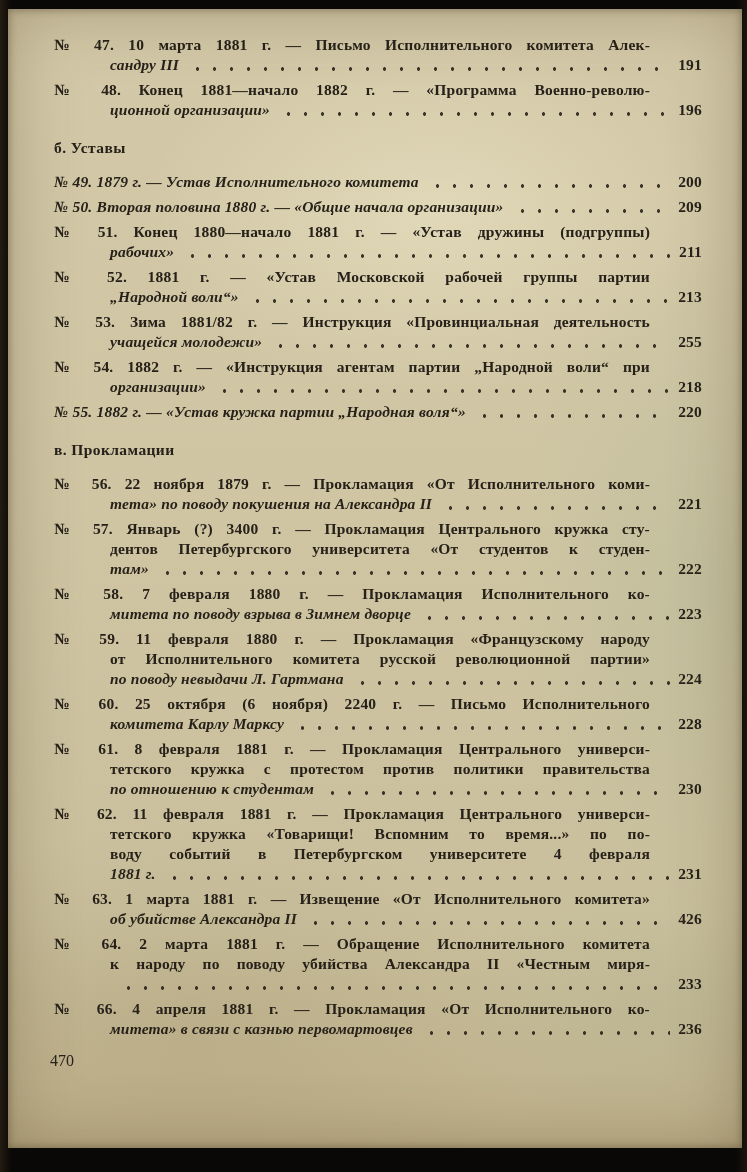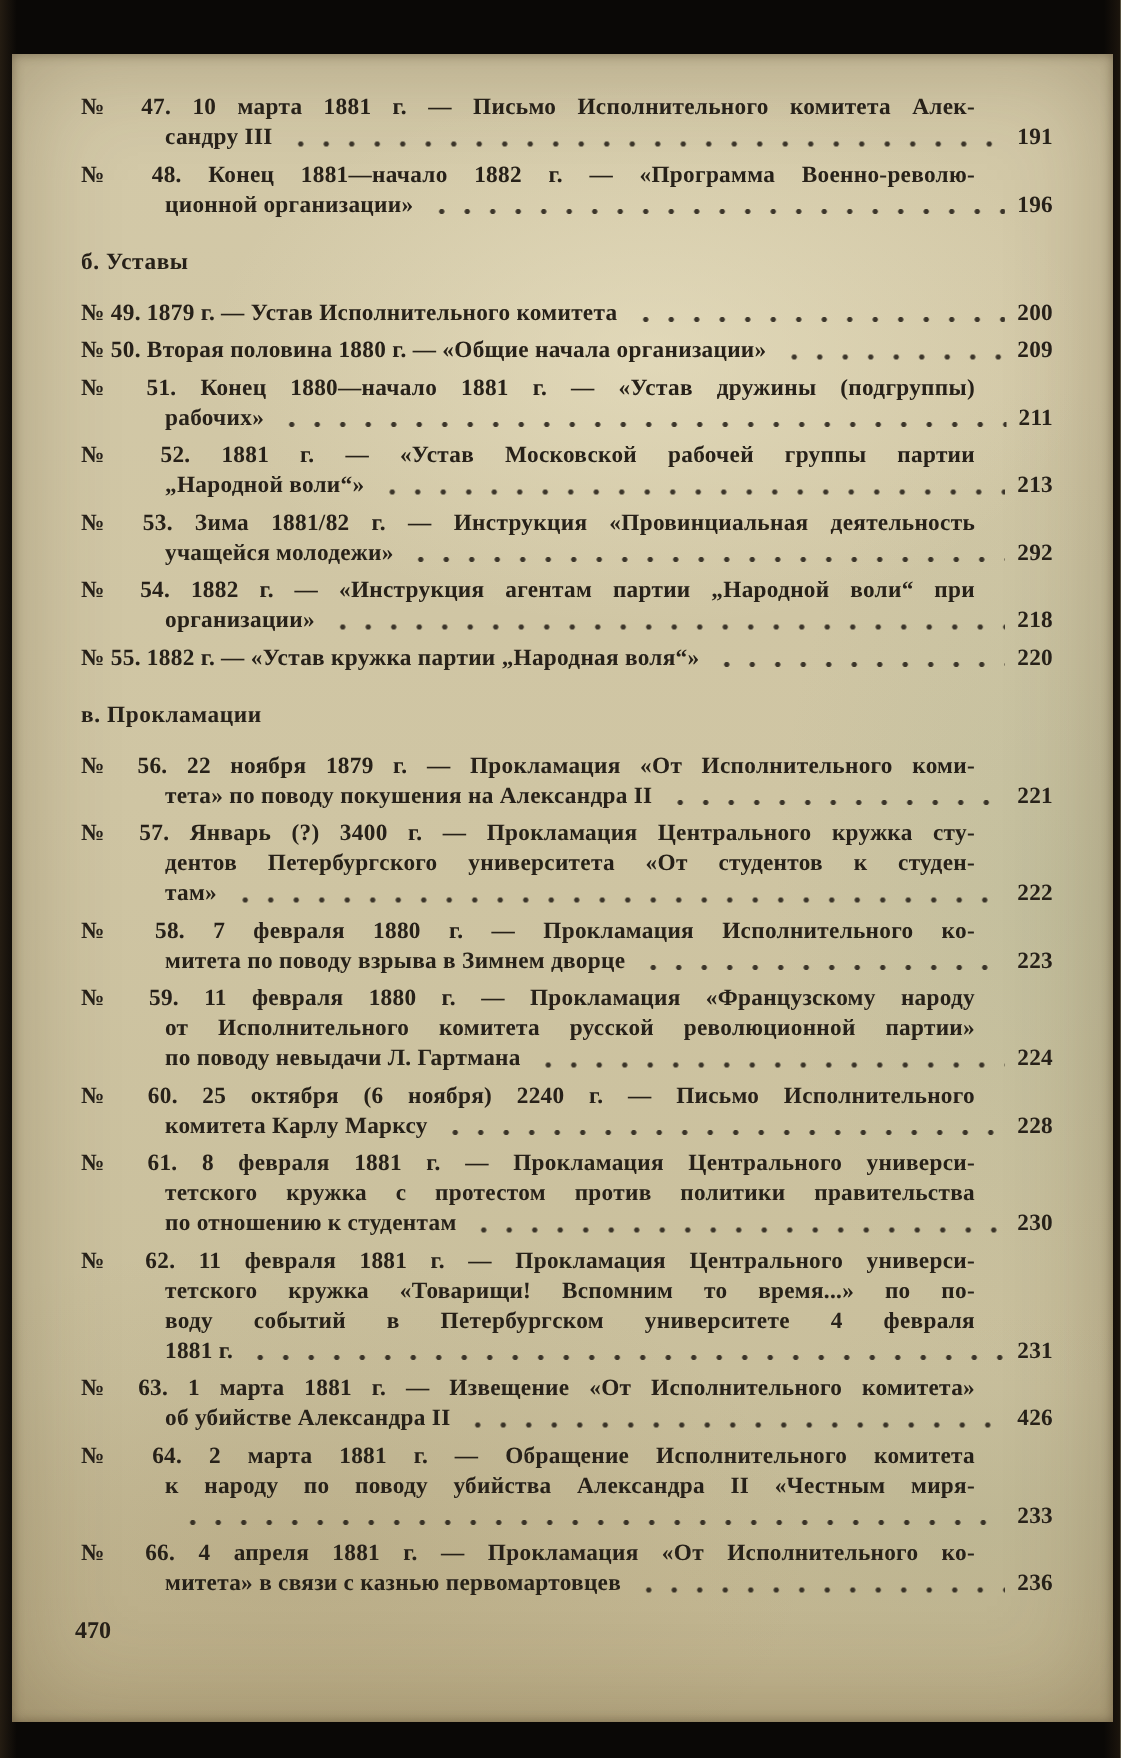--- a/index.html
+++ b/index.html
@@ -25,39 +25,38 @@
     background-image:
       radial-gradient(ellipse 420px 260px at 58% 18%, rgba(238,230,200,0.55), rgba(238,230,200,0) 70%),
       radial-gradient(ellipse 260px 480px at 94% 50%, rgba(152,170,138,0.20), rgba(152,170,138,0) 70%),
       radial-gradient(ellipse 300px 200px at 88% 88%, rgba(150,165,135,0.14), rgba(150,165,135,0) 70%),
       radial-gradient(ellipse 500px 300px at 25% 90%, rgba(120,100,60,0.12), rgba(120,100,60,0) 70%),
       linear-gradient(180deg, #d3c9a8 0%, #cfc5a3 45%, #c9bf9c 80%, #bfb28c 100%);
     box-shadow:
       inset 0 0 70px rgba(70,50,20,0.30),
       inset 0 0 8px rgba(50,35,15,0.45);
     overflow: hidden;
-    margin-top: 27px;
   }
   .toc { padding: 26px 40px 0 46px; }
   .line {
     font-size: 15.5px;
     line-height: 20px;
     font-weight: 700;
     letter-spacing: 0.2px;
     text-align: justify;
     text-align-last: justify;
   }
   .line:not(.last) { margin-right: 52px; }
   .line.cont { margin-left: 56px; }
   .line.last {
     display: flex;
     text-align: left;
     text-align-last: auto;
   }
-  .line.last .line-text { flex: 0 0 auto; white-space: nowrap; }
+  .line.last .line-text { flex: 0 0 auto; white-space: nowrap; font-style: italic; }
   .leader {
     flex: 1 1 auto;
     min-width: 10px;
     margin: 0 8px 0 10px;
     align-self: stretch;
     background-image: radial-gradient(circle, rgba(38,32,24,0.88) 1.5px, rgba(38,32,24,0) 2px);
     background-size: 17px 6px;
     background-repeat: repeat-x;
     background-position: left bottom 3px;
   }
@@ -72,21 +71,21 @@
     margin: 18px 52px 14px 0;
     font-size: 15.5px;
     line-height: 20px;
     font-weight: 700;
     letter-spacing: 0.4px;
   }
   .folio {
     margin: 12px 0 0 -4px;
     font-size: 16px;
     line-height: 20px;
-    font-weight: 700;
+    font-weight: 400;
   }
 </style>
 </head>
 <body>
 
 <div class="scan">
   <div class="paper">
     <div class="toc">
       <div>
           <div class="entry">
@@ -134,21 +133,21 @@
               <span class="line-text">„Народной воли“»</span>
               <span class="leader"></span>
               <span class="pagenum">213</span>
             </div>
           </div>
           <div class="entry">
             <div class="line">№ 53. Зима 1881/82 г. — Инструкция «Провинциальная деятельность</div>
             <div class="line cont last">
               <span class="line-text">учащейся молодежи»</span>
               <span class="leader"></span>
-              <span class="pagenum">292</span>
+              <span class="pagenum">255</span>
             </div>
           </div>
           <div class="entry">
             <div class="line">№ 54. 1882 г. — «Инструкция агентам партии „Народной воли“ при</div>
             <div class="line cont last">
               <span class="line-text">организации»</span>
               <span class="leader"></span>
               <span class="pagenum">218</span>
             </div>
           </div>

